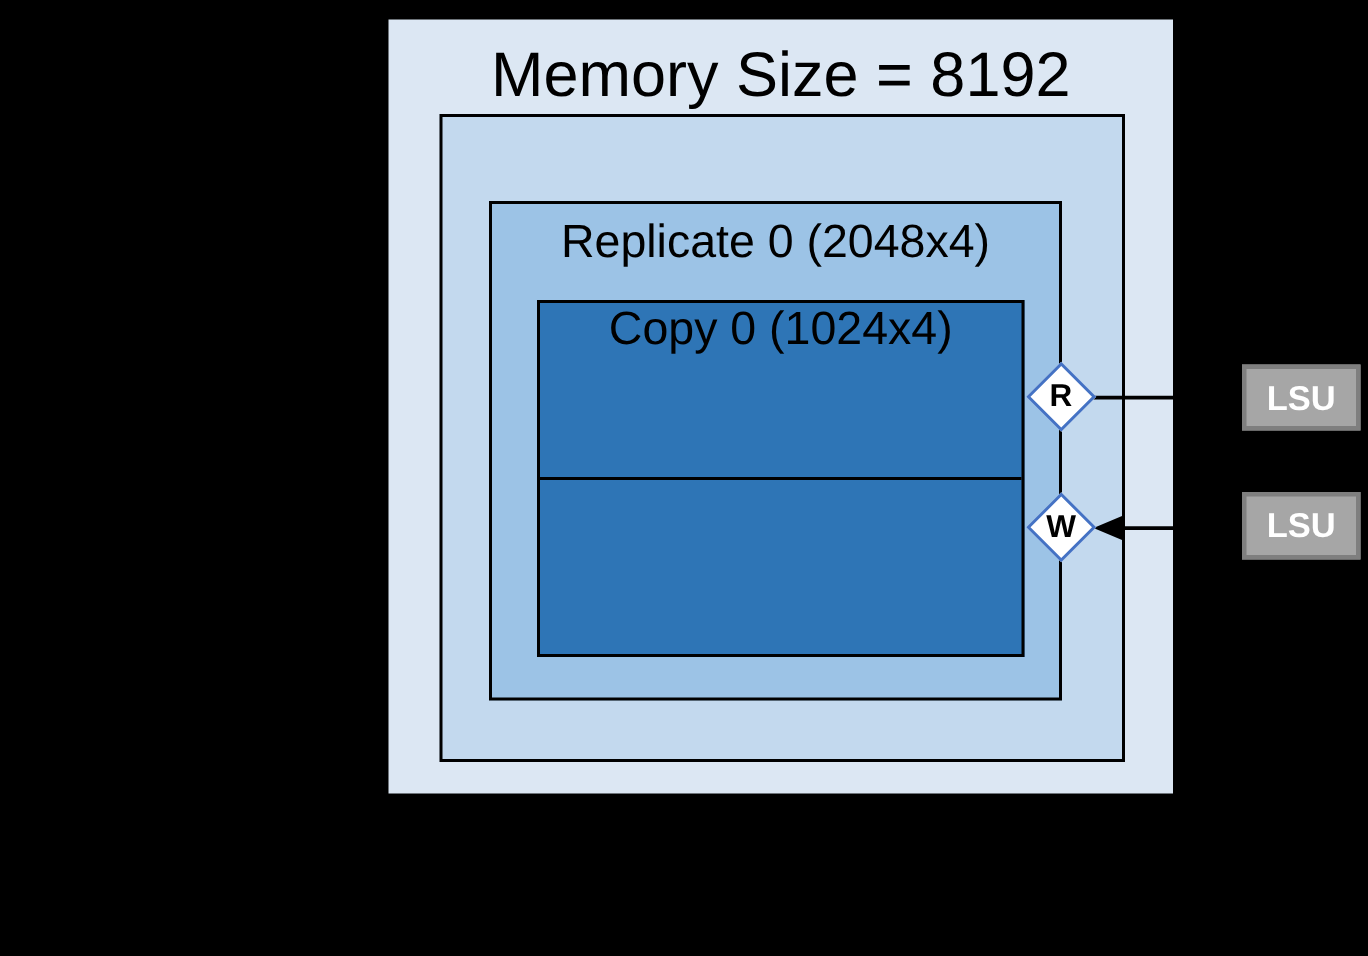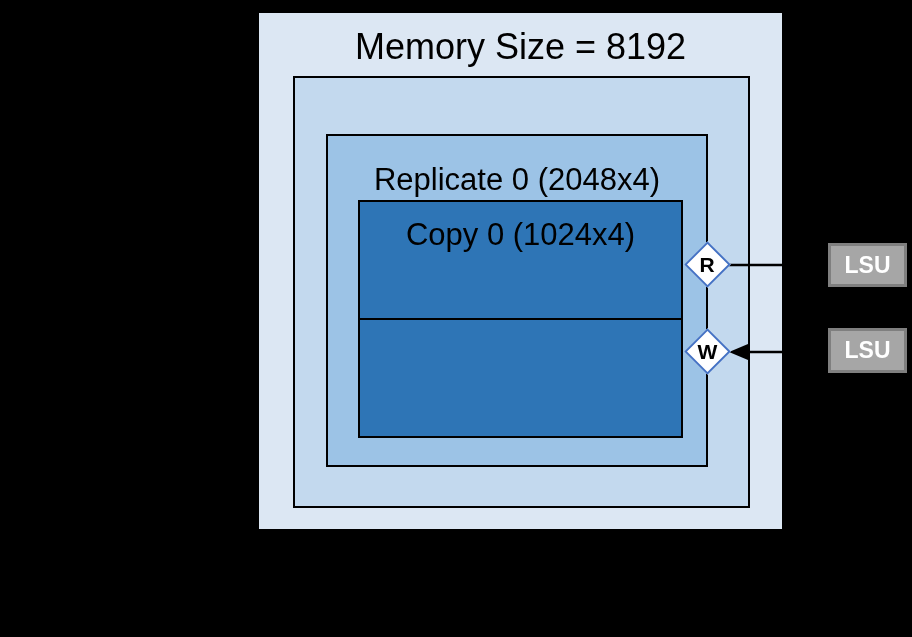--- a/index.html
+++ b/index.html
@@ -22,44 +22,44 @@
     text-align: center;
     font-size: 31px;
     line-height: 1.1;
     color: #000;
     white-space: nowrap;
   }
   .memory-box {
     left: 259px; top: 13px; width: 523px; height: 516px;
     background: var(--memory-fill);
   }
-  .memory-box > .box-label { padding-top: 14px; font-size: 36px; }
+  .memory-box > .box-label { padding-top: 14px; font-size: 42px; }
   .bank-box {
     left: 34px; top: 63px; width: 457px; height: 432px;
     background: var(--bank-fill);
     border: 2px solid var(--box-border);
   }
   .bank-box > .box-label { padding-top: 12px; }
   .replicate-box {
     left: 31px; top: 56px; width: 382px; height: 333px;
     background: var(--replicate-fill);
     border: 2px solid var(--box-border);
   }
-  .replicate-box > .box-label { padding-top: 27px; }
+  .replicate-box > .box-label { padding-top: 8px; }
   .copies-box {
     left: 30px; top: 64px; width: 325px; height: 238px;
     background: var(--copy-fill);
     border: 2px solid var(--box-border);
   }
   .copy-half {
     position: relative;
     width: 100%; height: 116px;
     box-sizing: border-box;
   }
-  .copy-half > .box-label { padding-top: 16px; color: #000; }
+  .copy-half > .box-label { padding-top: 0; color: #000; }
   .copy-divider {
     width: 100%; height: 2px;
     background: var(--box-border);
   }
   .connector-layer {
     position: absolute; left: 0; top: 0;
     width: 912px; height: 637px;
     pointer-events: none;
   }
   .diamond {

